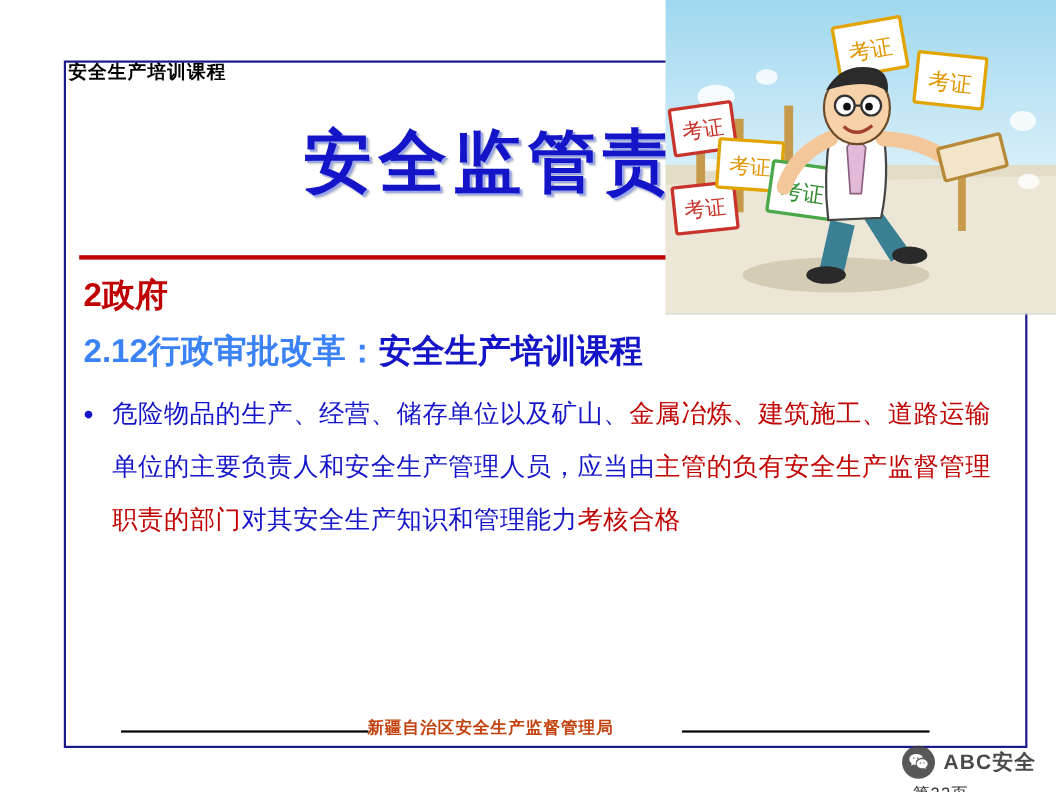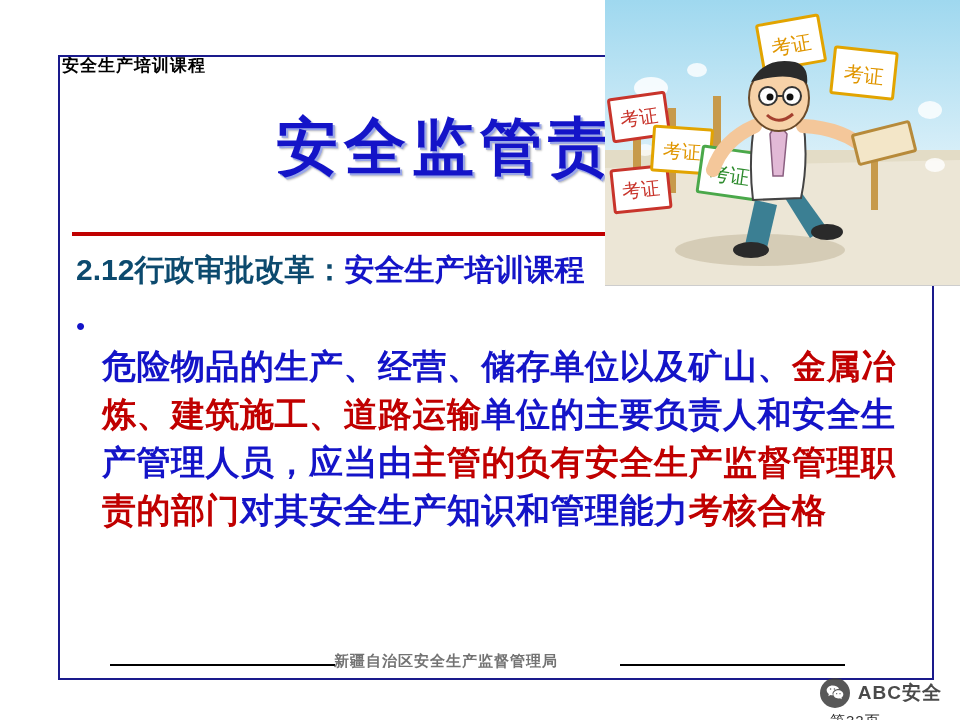--- a/index.html
+++ b/index.html
@@ -80,43 +80,42 @@
     color: #c00000;
     margin: 0 0 8px 0;
     line-height: 42px;
   }
   .line-2 {
     font-size: 30px;
     font-weight: bold;
     margin: 0 0 10px 0;
     line-height: 44px;
   }
-  .line-2 .red { color: #0c4a6e; }
+  .line-2 .red { color: #3b82f6; }
   .line-2 .blue { color: #1414c8; }
 
   .bullet-row {
     display: flex;
     align-items: flex-start;
     margin-top: 6px;
   }
   .bullet-dot {
     color: #1414c8;
     font-size: 26px;
     line-height: 48px;
     width: 26px;
     flex: 0 0 26px;
     text-align: left;
   }
   .bullet-text {
-    font-size: 34px;
+    font-size: 23px;
     line-height: 48px;
     color: #1414c8;
-    font-weight: bold;
+    font-weight: normal;
     letter-spacing: 0.5px;
-    margin-top: 40px;
   }
   .bullet-text .red { color: #c00000; }
 
   
   .footer-line-left {
     position: absolute;
     left: 110px;
     top: 664px;
     width: 225px;
     height: 2px;
@@ -131,21 +130,21 @@
     background: #000000;
   }
   .footer-text {
     position: absolute;
     left: 0;
     top: 652px;
     width: 892px;
     text-align: center;
     font-size: 15px;
     font-weight: bold;
-    color: #737373;
+    color: #c2410c;
     letter-spacing: 1px;
   }
   .page-number {
     position: absolute;
     left: 830px;
     top: 712px;
     font-size: 15px;
     color: #333333;
     letter-spacing: 1px;
   }
@@ -197,20 +196,23 @@
 
   <div class="header-label">安全生产培训课程</div>
 
   <div class="frame"></div>
 
   <div class="title">安全监管责任</div>
   <div class="title-rule"></div>
 
   <div class="body">
 
+    <div class="line-1">
+      <span>2</span><span>政府</span>
+    </div>
 
     <div class="line-2">
       <span class="red">2.12</span><span class="red">行政审批改革：</span><span class="blue">安全生产培训课程</span>
     </div>
 
     <div class="bullet-row">
       <div class="bullet-dot">•</div>
       <div class="bullet-text">
         <span>危险物品的生产、经营、储存单位以及矿山、</span><span class="red">金属冶炼、建筑施工、道路运输</span><span>单位的主要负责人和安全生产管理人员，应当由</span><span class="red">主管的负有安全生产监督管理职责的部门</span><span>对其安全生产知识和管理能力</span><span class="red">考核合格</span>
       </div>

